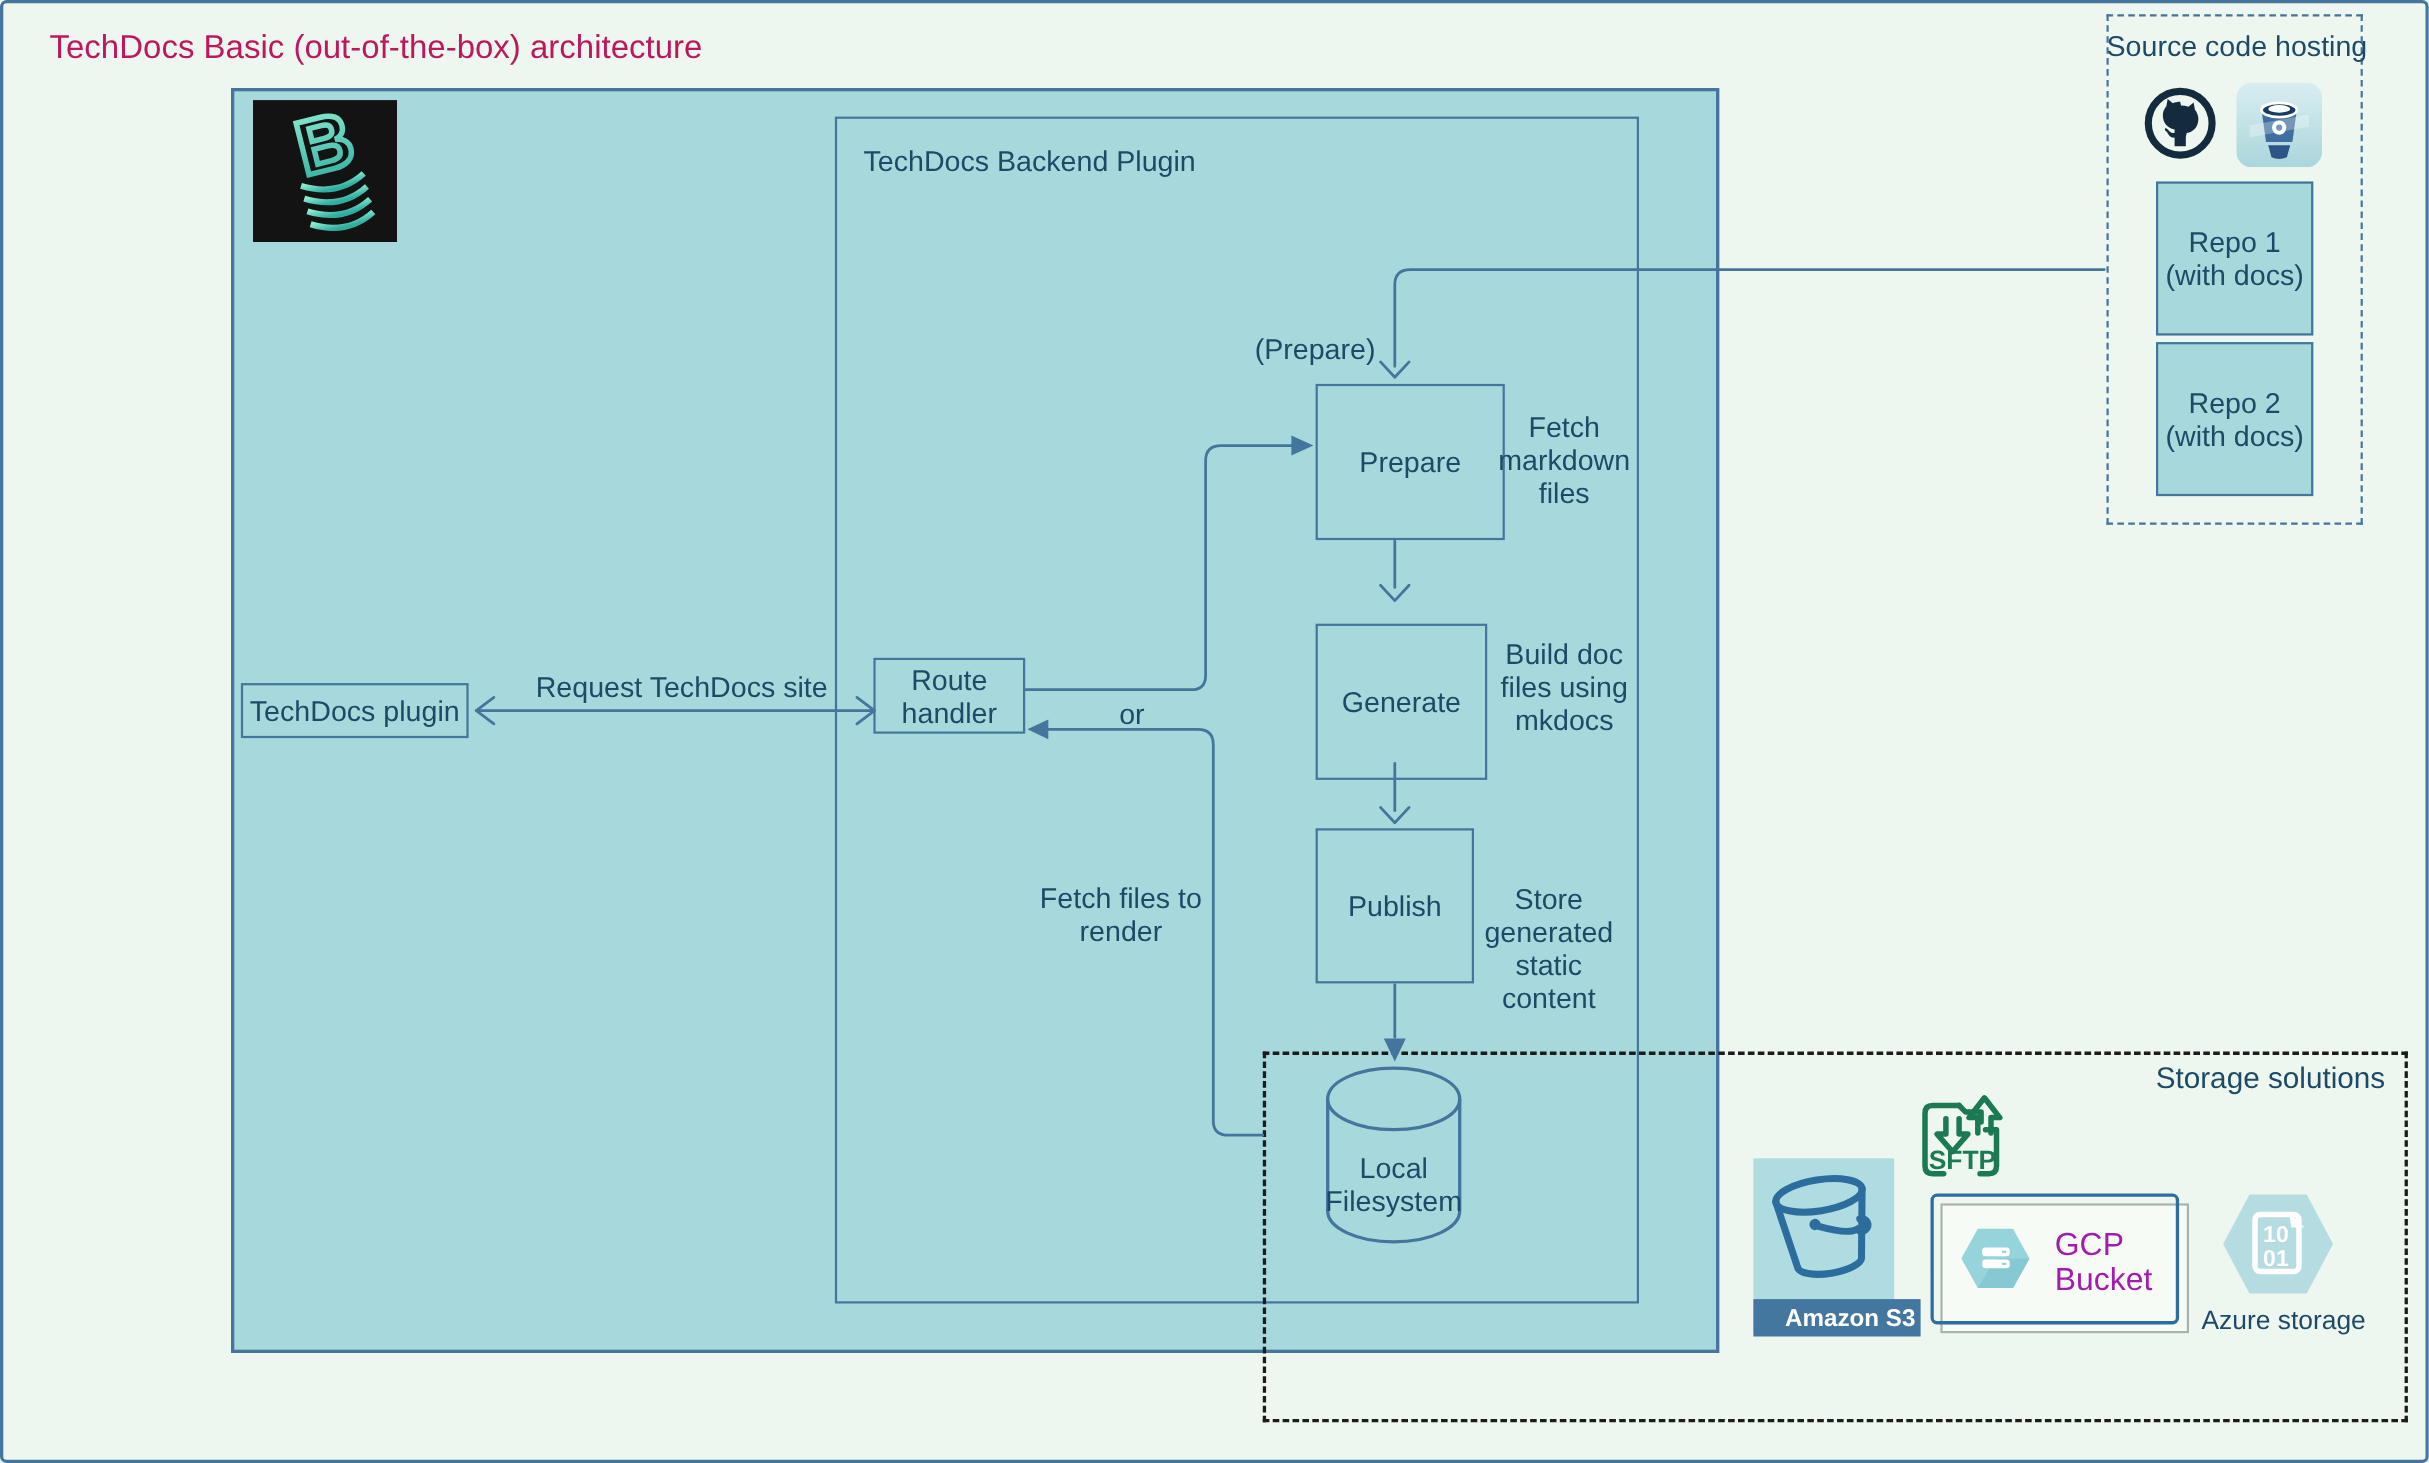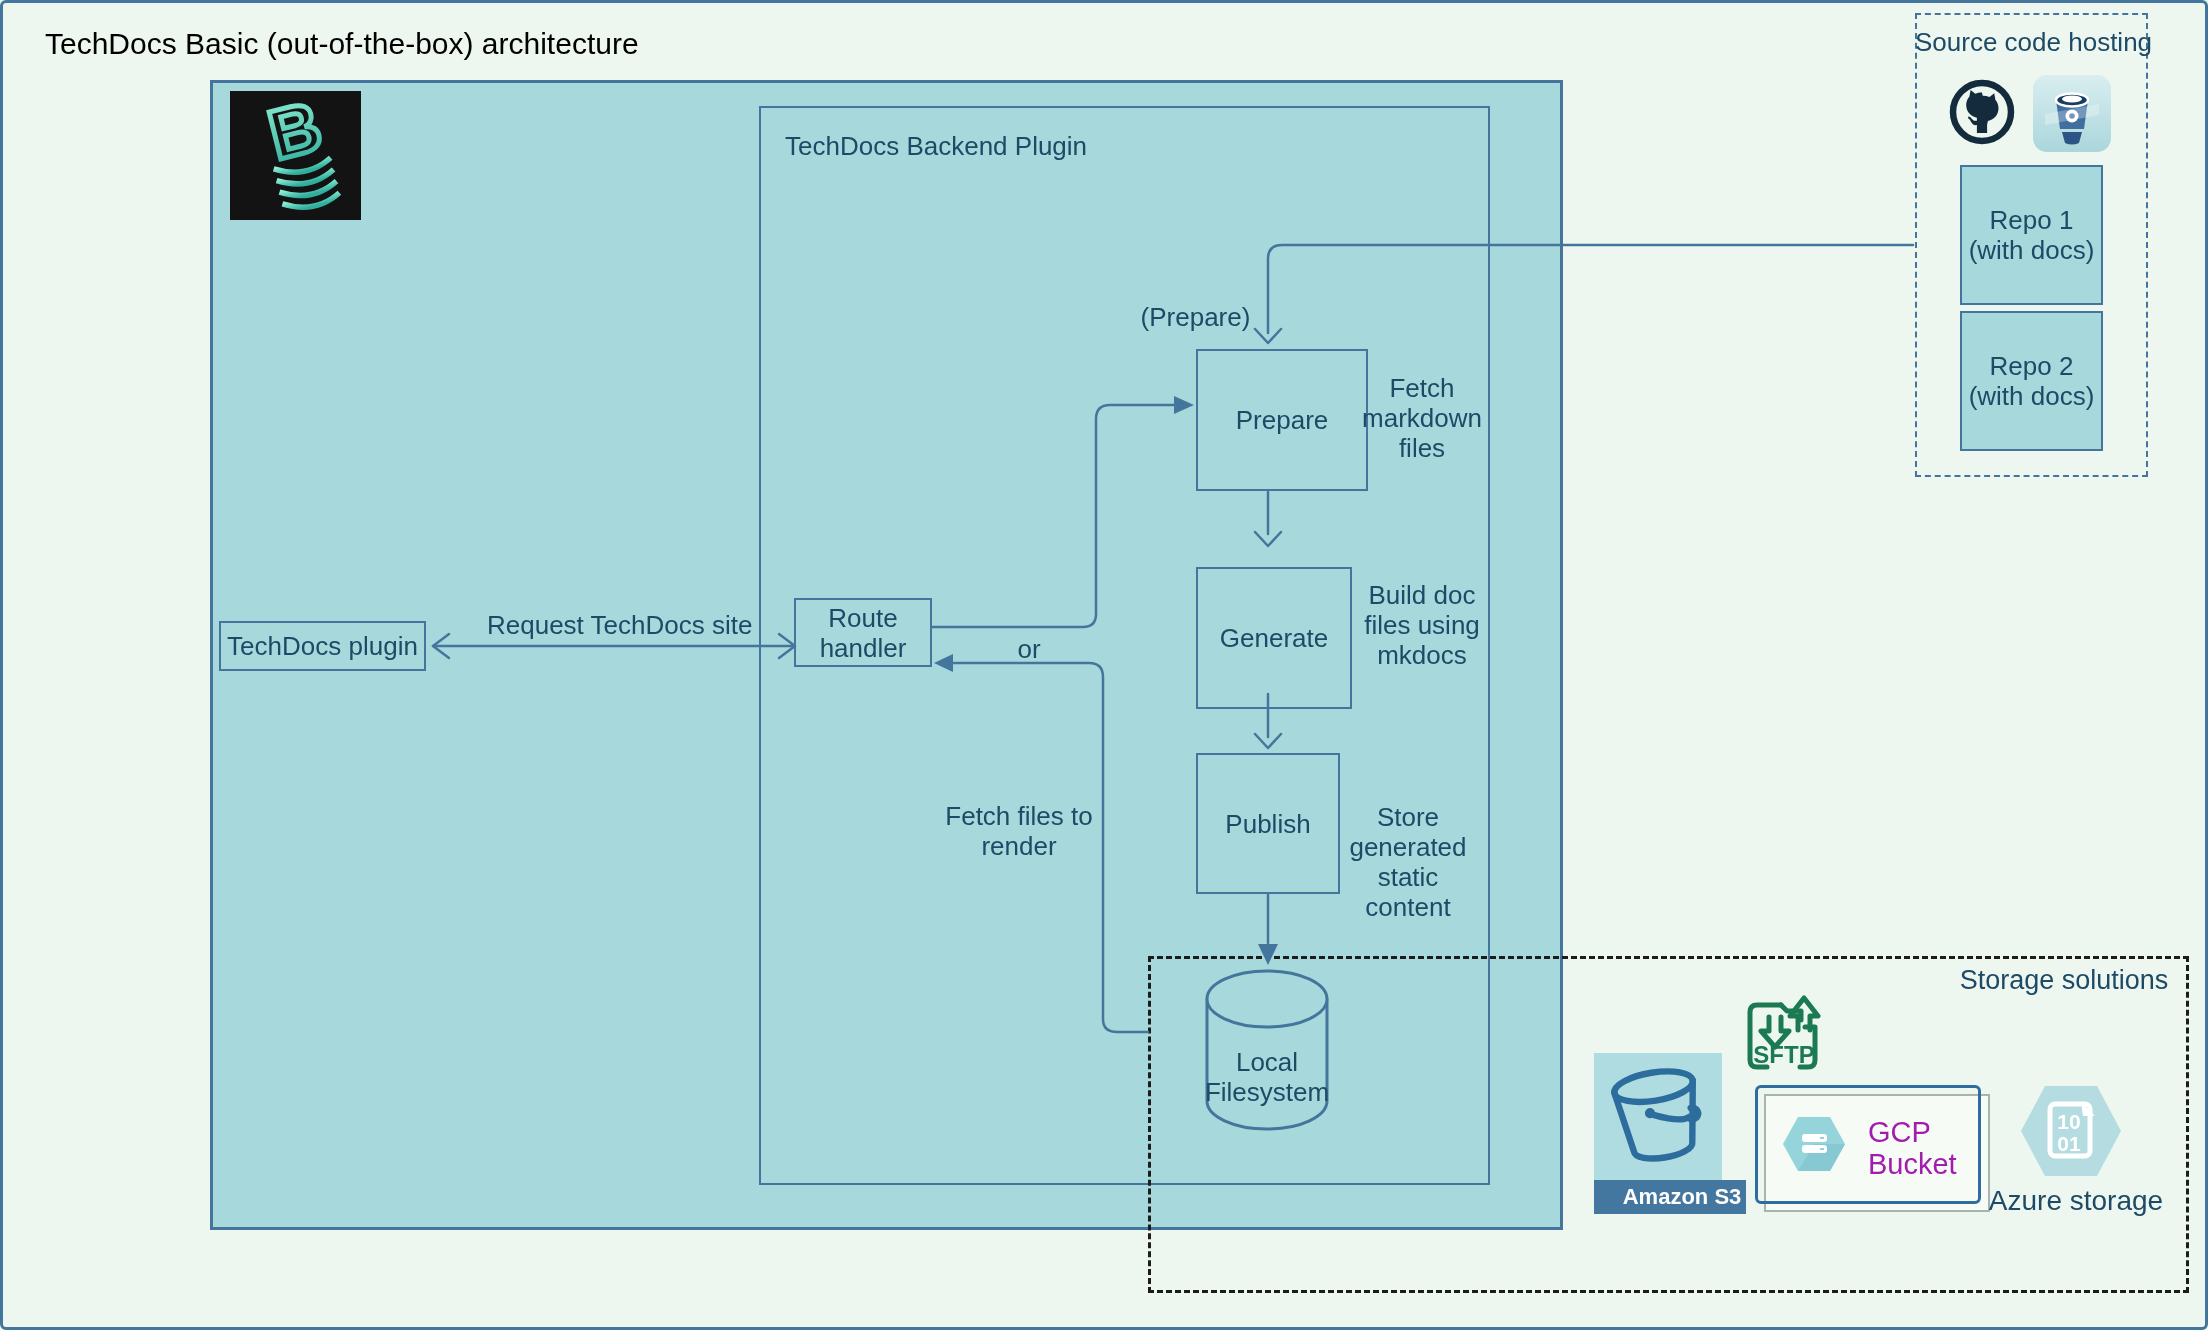--- a/index.html
+++ b/index.html
@@ -4,21 +4,21 @@
 <style>
   html,body{margin:0;padding:0;background:#edf6ec;}
   #page{position:relative;width:2208px;height:1330px;background:#eef7ef;
         border:3px solid #44759c;border-radius:6px;box-sizing:border-box;overflow:hidden;
         font-family:"Liberation Sans", sans-serif;color:#1d4a66;}
   .abs{position:absolute;}
   .lbl{font-size:26px;line-height:30px;color:#1d4a66;white-space:pre-line;text-align:center;}
   .node{background:#a7d8db;border:2px solid #44759c;display:flex;align-items:center;
         justify-content:center;box-sizing:border-box;text-align:center;
         font-size:26px;line-height:30px;color:#1d4a66;white-space:pre-line;}
-  #title{left:42px;top:24px;font-size:30px;font-weight:500;color:#000000;white-space:nowrap;}
+  #title{left:42px;top:24px;font-size:30px;font-weight:500;color:#be185d;white-space:nowrap;}
   #big-box{left:207px;top:77px;width:1353px;height:1150px;background:#a7d8db;
            border:3px solid #44759c;box-sizing:border-box;}
   #inner-box{left:756px;top:103px;width:731px;height:1079px;border:2.5px solid #44759c;box-sizing:border-box;}
   #inner-label{left:782px;top:128px;font-size:26px;color:#1d4a66;white-space:nowrap;}
   #dashed-storage{left:1145px;top:953px;width:1041px;height:337px;border:3px dashed #1c1c1c;box-sizing:border-box;}
   #dashed-source{left:1912px;top:10px;width:233px;height:464px;border:2.5px dashed #44759c;box-sizing:border-box;}
   svg text{font-family:"Liberation Sans", sans-serif;}
   .band{background:#44779f;color:#ffffff;font-weight:bold;font-size:22px;
         display:flex;align-items:center;justify-content:center;padding-left:24px;}
 </style>
@@ -151,21 +151,21 @@
   <div class="abs" style="left:1865px;top:1113px;width:110px;font-size:29px;line-height:32px;color:#a21caf;white-space:pre-line;text-align:left;">GCP
 Bucket</div>
 
   <svg class="abs" style="left:2018px;top:1080px;" width="100" height="96" viewBox="0 0 100 96">
     <polygon points="0,48 24,3 76,3 100,48 76,93 24,93" fill="#b5dce0"></polygon>
     <rect x="29" y="21" width="40" height="52" rx="5" fill="none" stroke="#ffffff" stroke-width="5"></rect>
     <path d="M60 19 L74 33 L62 33 Z" fill="#ffffff"></path>
     <text x="48" y="46" text-anchor="middle" font-size="21" font-weight="bold" fill="#ffffff">10</text>
     <text x="48" y="68" text-anchor="middle" font-size="21" font-weight="bold" fill="#ffffff">01</text>
   </svg>
-  <div class="abs lbl" style="left:1953px;top:1183px;width:240px;font-size:28px;">Azure storage</div>
+  <div class="abs lbl" style="left:1953px;top:1183px;width:240px;font-size:24px;">Azure storage</div>
 
   <svg class="abs" style="left:0;top:0;pointer-events:none;" width="2208" height="1330" viewBox="0 0 2208 1330">
     <g stroke="#44759c" stroke-width="2.5" fill="none" stroke-linecap="round" stroke-linejoin="round">
 
       <path d="M430 643 H790"></path>
       <path d="M446 631 L430 643 L446 655"></path>
       <path d="M776 631 L792 643 L776 655"></path>
 
       <path d="M929 624 H1080 Q1093 624 1093 611 V416 Q1093 402 1107 402 H1172"></path>
 

